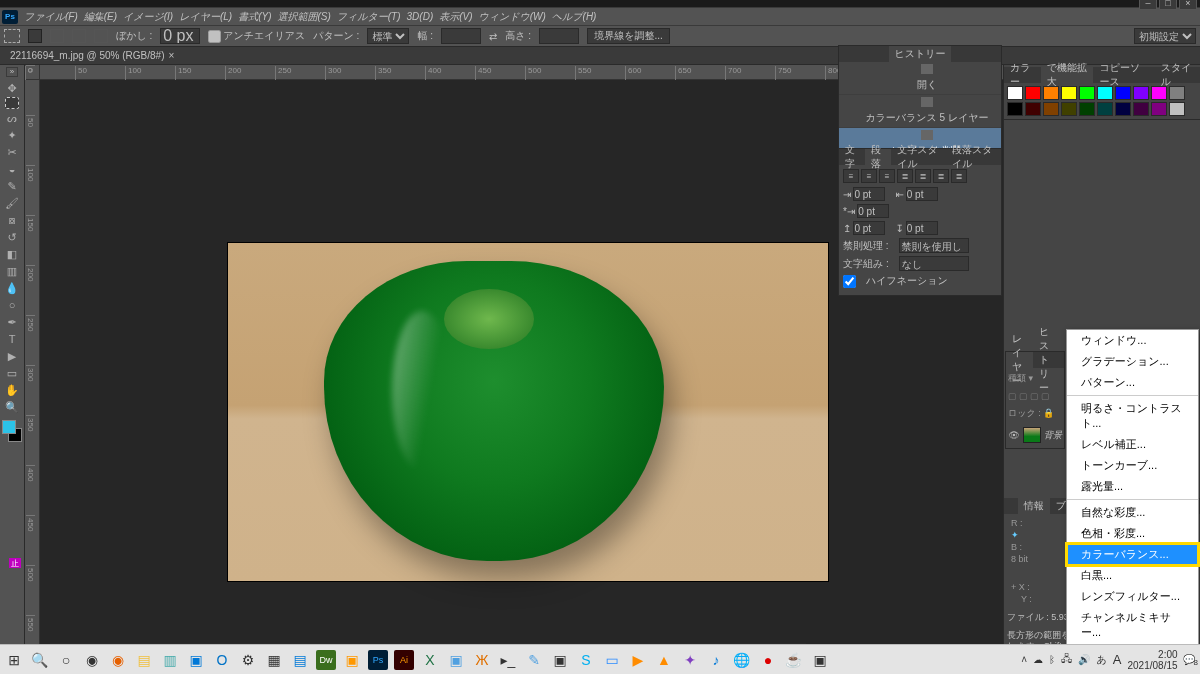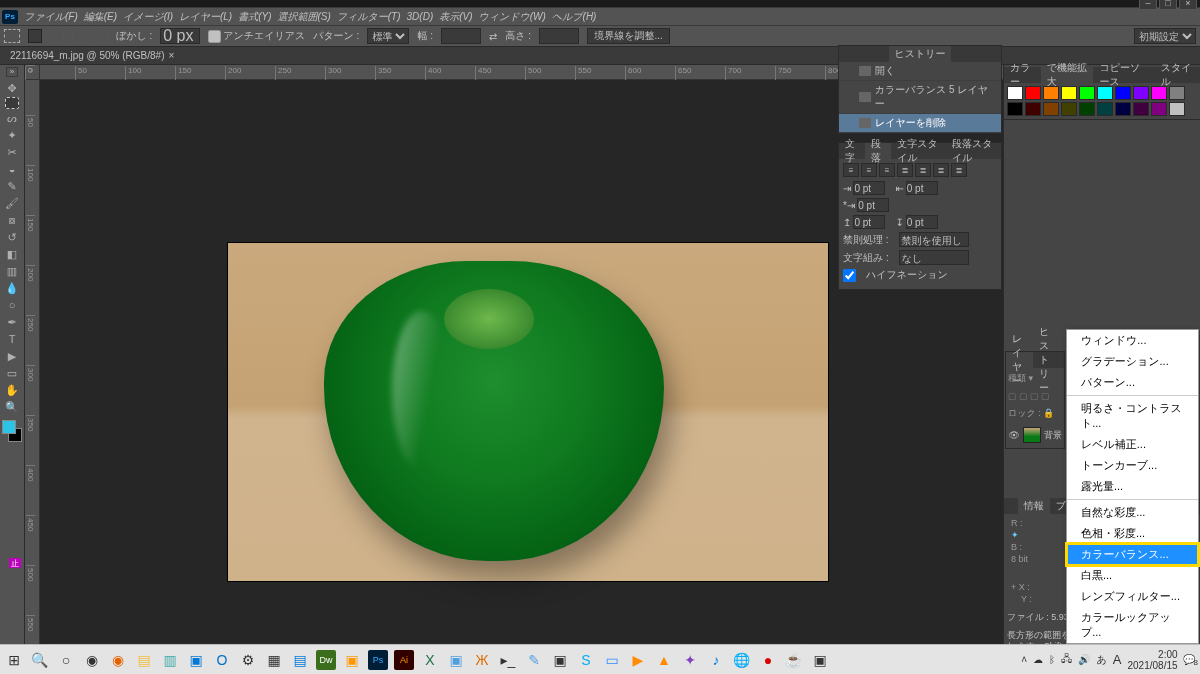--- a/index.html
+++ b/index.html
@@ -39,24 +39,24 @@
 .panel-top { height: 2px; }
 .panel { border-bottom: 1px solid #2a2a2a; }
 .panel-tabs { height: 16px; background: #383838; display: flex; align-items: center; font-size: 10px; justify-content: center; }
 .ptab { padding: 0 6px; height: 100%; display: flex; align-items: center; cursor: pointer; }
 .ptab.active { background: #454545; }
 .panel-body { background: #454545; padding: 3px; font-size: 10px; }
 .swatch-grid { display: grid; grid-template-columns: repeat(10, 16px); gap: 2px; padding: 3px; }
 .swatch-grid > div { width: 16px; height: 14px; border: 1px solid #2a2a2a; }
 .info-row { display: flex; justify-content: space-between; padding: 1px 4px; font-size: 9px; color: #999; }
 .history-panel { position: absolute; left: 838px; top: 45px; width: 164px; background: #454545; border: 1px solid #2a2a2a; z-index: 5; }
-.history-body > div { padding: 2px 6px 2px 20px; font-size: 10px; cursor: pointer; border-bottom: 1px solid #3e3e3e; display: flex; align-items: center; gap: 4px; }
+.history-body > div { padding: 2px 6px 2px 20px; font-size: 10px; cursor: pointer; border-bottom: 1px solid #3e3e3e; display: flex; align-items: center; gap: 4px; flex-direction: column; }
 .history-body > div.sel { background: #5a7a9a; color: #fff; }
 .history-body .hicon { width: 12px; height: 10px; background: #666; display: inline-block; }
-.paragraph-panel { position: absolute; left: 838px; top: 142px; width: 164px; background: #454545; border: 1px solid #2a2a2a; z-index: 5; }
+.paragraph-panel { position: absolute; left: 838px; top: 148px; width: 164px; background: #454545; border: 1px solid #2a2a2a; z-index: 5; }
 .para-body { padding: 4px; font-size: 10px; }
 .para-align { display: flex; gap: 2px; margin-bottom: 4px; }
 .para-align > span { width: 16px; height: 14px; background: #3a3a3a; border: 1px solid #2a2a2a; cursor: pointer; display: inline-flex; align-items: center; justify-content: center; font-size: 8px; }
 .para-row { display: flex; gap: 10px; margin: 3px 0; align-items: center; }
 .para-row label { display: flex; align-items: center; gap: 2px; }
 .para-input { width: 32px; background: #3a3a3a; border: 1px solid #2a2a2a; color: #c0c0c0; font-size: 10px; height: 14px; }
 .para-select { background: #3a3a3a; border: 1px solid #2a2a2a; padding: 1px 2px; font-size: 10px; color: #c0c0c0; width: 70px; height: 15px; }
 .layers-panel { position: absolute; left: 1005px; top: 351px; width: 60px; background: #454545; border: 1px solid #2a2a2a; z-index: 4; }
 .layers-body { padding: 2px; font-size: 9px; }
 .layer-opts { font-size: 9px; color: #999; padding: 2px 0 4px; }
@@ -373,21 +373,21 @@
       <span class="ptab active">レイヤー</span>
       <span class="ptab">ヒストリー</span>
     </div>
   <div class="layers-body">
     <div class="layer-opts"><span>種類</span> ▾</div>
     <div class="layer-opts" style="opacity:.6;">▢ ▢ ▢ ▢</div>
     <div class="layer-opts"><span>ロック :</span> 🔒</div>
     <div class="layer-row">
       <span class="layer-eye">👁</span>
       <span class="layer-thumb"></span>
-      <span style="">背景</span>
+      <span style="font-style:italic;">背景</span>
     </div>
   </div>
 </div>
 
 <div class="panel-footer">
   <span class="footer-btn">⚭</span>
   <span class="footer-btn">fx</span>
   <span class="footer-btn">○</span>
   <span class="footer-btn hl">◐</span>
   <span class="footer-btn">□</span>
@@ -403,20 +403,21 @@
     <div>明るさ・コントラスト...</div>
     <div>レベル補正...</div>
     <div>トーンカーブ...</div>
     <div>露光量...</div>
     <hr>
     <div>自然な彩度...</div>
     <div>色相・彩度...</div>
     <div class="sel highlight-box">カラーバランス...</div>
     <div>白黒...</div>
     <div>レンズフィルター...</div>
+    <div>チャンネルミキサー...</div>
     <div>カラールックアップ...</div>
   </div>
 
 <div class="taskbar">
   <span class="task-icon">⊞</span>
   <span class="task-icon">🔍</span>
   <span class="task-icon">○</span>
   <span class="task-icon">◉</span>
   <span class="task-icon" style="color:#e66000;">◉</span>
   <span class="task-icon" style="color:#f0c040;">▤</span>

